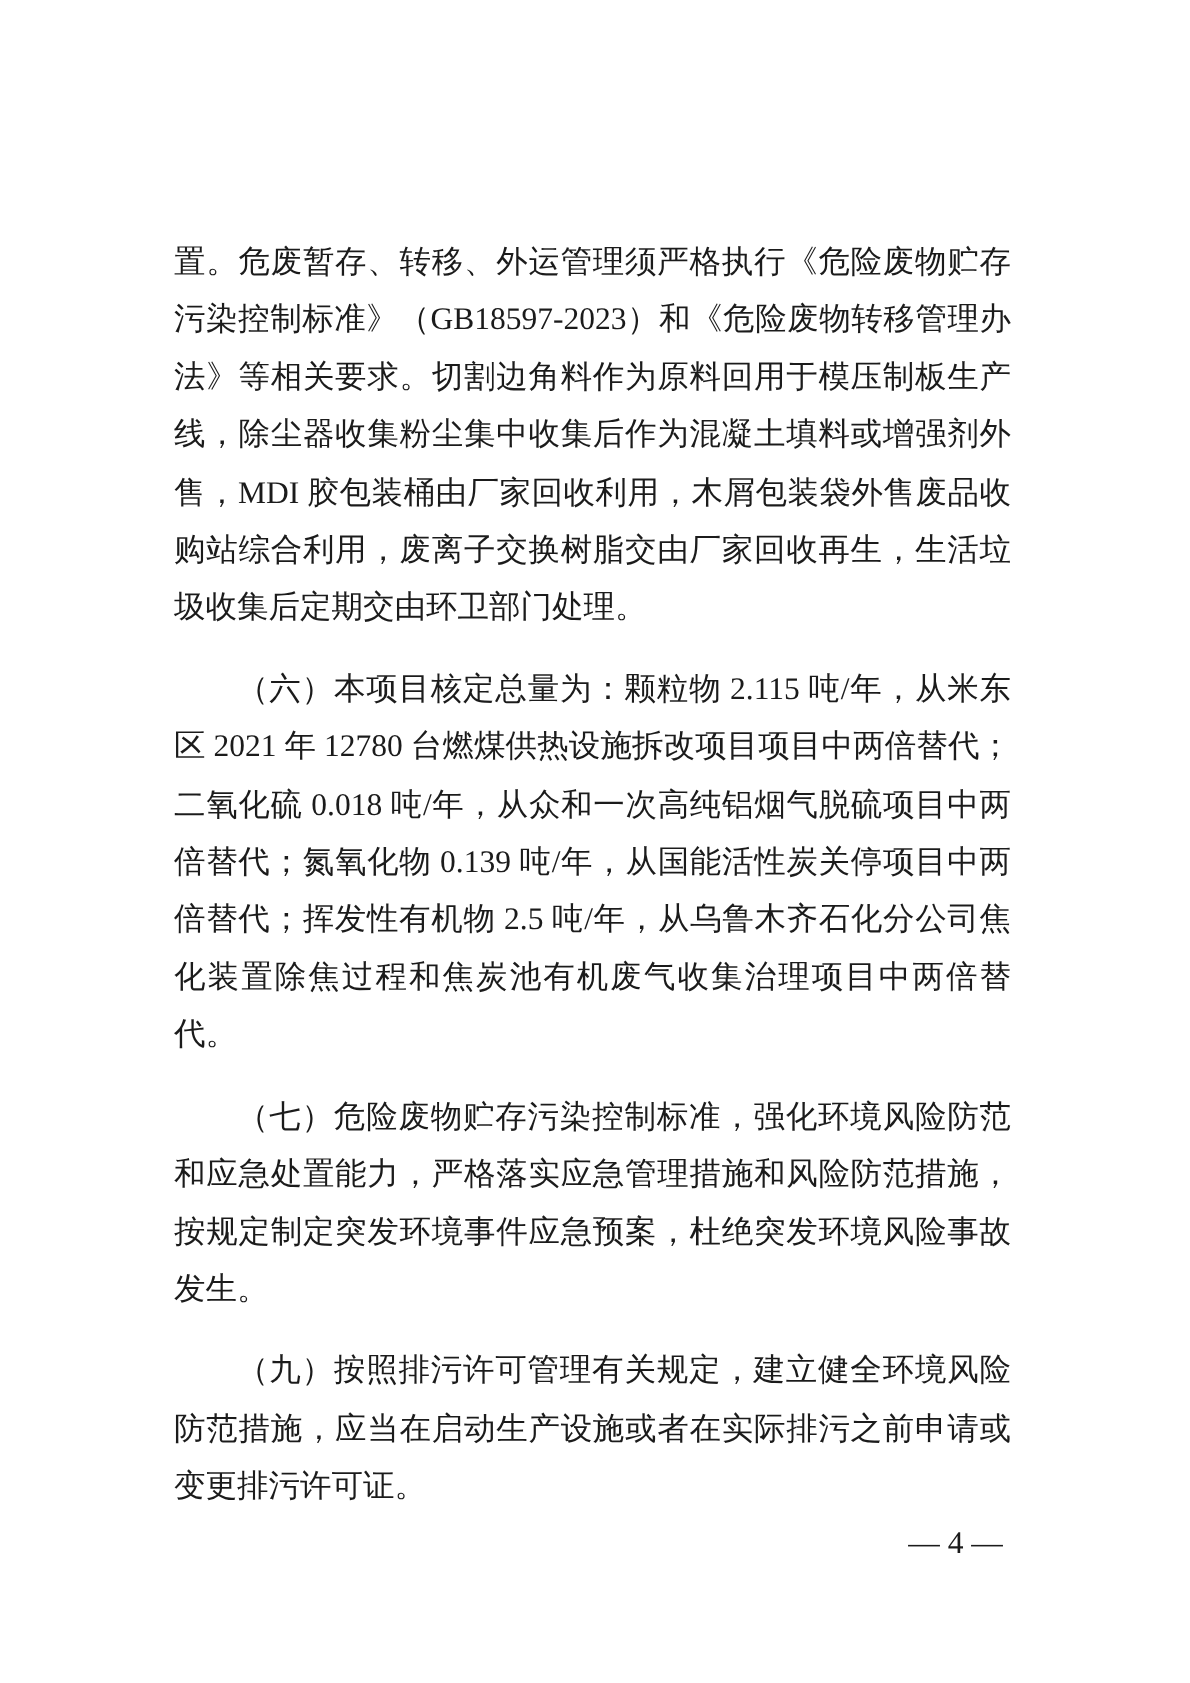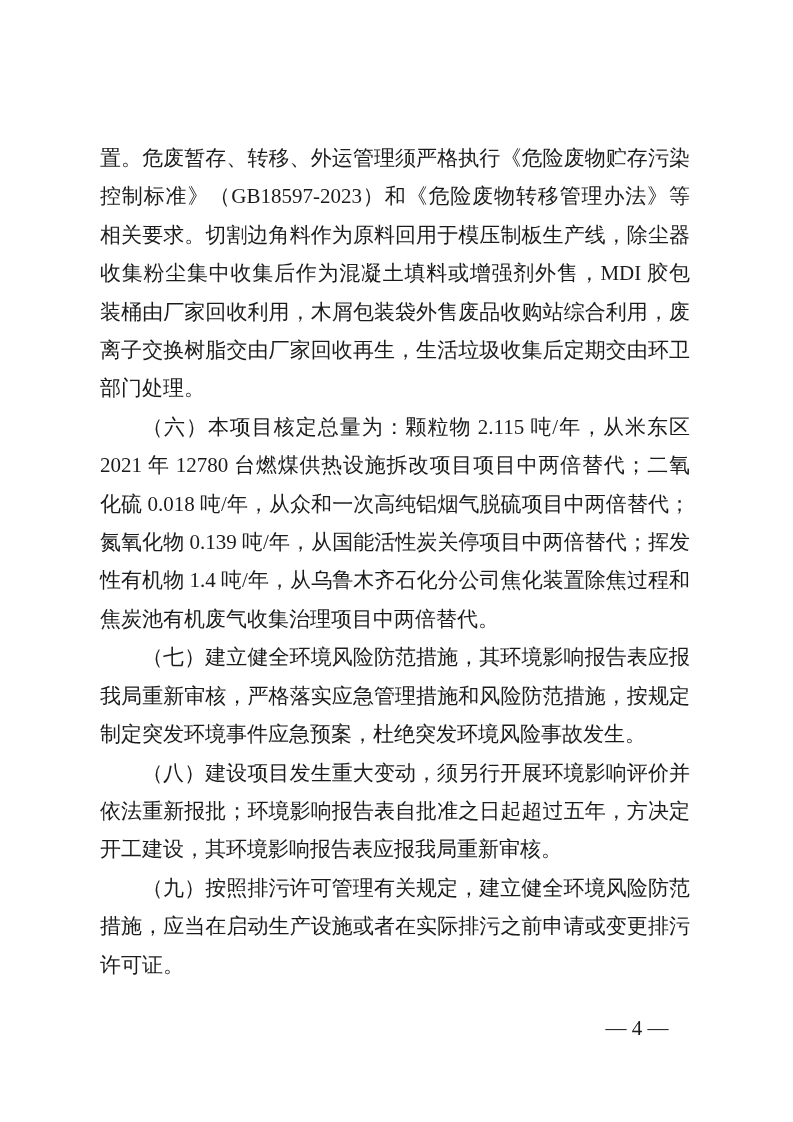--- a/index.html
+++ b/index.html
@@ -24,21 +24,21 @@
     position: absolute;
     left: 100px;
     top: 139px;
     width: 590px;
     font-size: 21px;
     line-height: 38.4px;
     text-align: justify;
     text-justify: inter-ideograph;
   }
   .para {
-    margin: 0;
+    margin: 16px;
     padding: 0;
     word-break: normal;
   }
   .para.indent {
     text-indent: 2em;
   }
   .footer {
     position: absolute;
     top: 1012px;
     left: 562px;
@@ -49,19 +49,18 @@
     color: #1b1b1b;
     white-space: nowrap;
   }
 </style>
 </head>
 <body>
 
 <div class="page">
   <div class="content">
     <p class="para">置。危废暂存、转移、外运管理须严格执行《危险废物贮存污染控制标准》（GB18597-2023）和《危险废物转移管理办法》等相关要求。切割边角料作为原料回用于模压制板生产线，除尘器收集粉尘集中收集后作为混凝土填料或增强剂外售，MDI 胶包装桶由厂家回收利用，木屑包装袋外售废品收购站综合利用，废离子交换树脂交由厂家回收再生，生活垃圾收集后定期交由环卫部门处理。</p>
-    <p class="para indent">（六）本项目核定总量为：颗粒物 2.115 吨/年，从米东区 2021 年 12780 台燃煤供热设施拆改项目项目中两倍替代；二氧化硫 0.018 吨/年，从众和一次高纯铝烟气脱硫项目中两倍替代；氮氧化物 0.139 吨/年，从国能活性炭关停项目中两倍替代；挥发性有机物 1.4 吨/年，从乌鲁木齐石化分公司焦化装置除焦过程和焦炭池有机废气收集治理项目中两倍替代。</p>
-    <p class="para indent">（七）建立健全环境风险防范措施，其环境影响报告表应报我局重新审核，严格落实应急管理措施和风险防范措施，按规定制定突发环境事件应急预案，杜绝突发环境风险事故发生。</p>
-    <p class="para indent">（八）建设项目发生重大变动，须另行开展环境影响评价并依法重新报批；环境影响报告表自批准之日起超过五年，方决定开工建设，其环境影响报告表应报我局重新审核。</p>
+    <p class="para indent">（六）本项目核定总量为：颗粒物 2.115 吨/年，从米东区 2021 年 12780 台燃煤供热设施拆改项目项目中两倍替代；二氧化硫 0.018 吨/年，从众和一次高纯铝烟气脱硫项目中两倍替代；氮氧化物 0.139 吨/年，从国能活性炭关停项目中两倍替代；挥发性有机物 2.5 吨/年，从乌鲁木齐石化分公司焦化装置除焦过程和焦炭池有机废气收集治理项目中两倍替代。</p>
+    <p class="para indent">（七）危险废物贮存污染控制标准，强化环境风险防范和应急处置能力，严格落实应急管理措施和风险防范措施，按规定制定突发环境事件应急预案，杜绝突发环境风险事故发生。</p>
     <p class="para indent">（九）按照排污许可管理有关规定，建立健全环境风险防范措施，应当在启动生产设施或者在实际排污之前申请或变更排污许可证。</p>
   </div>
   <div class="footer">— 4 —</div>
 </div>
 
 </body></html>

